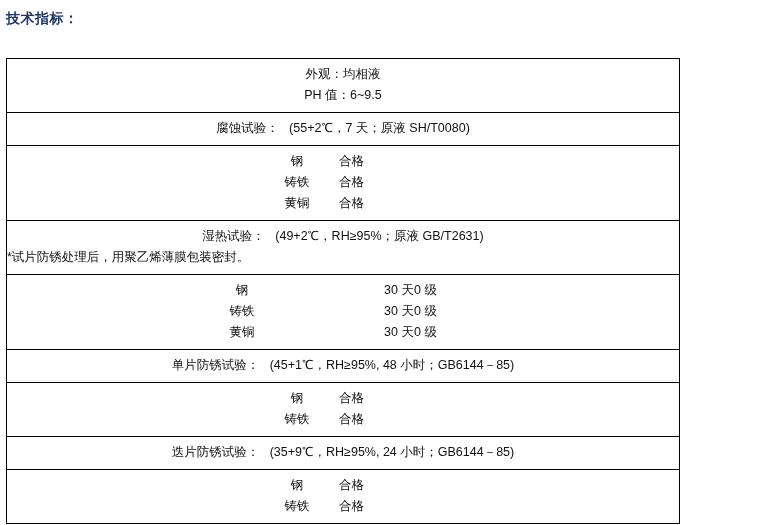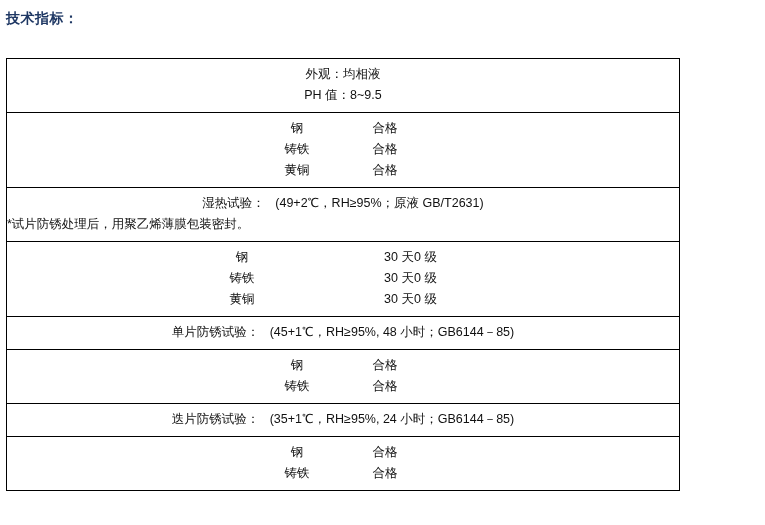--- a/index.html
+++ b/index.html
@@ -64,44 +64,51 @@
     text-align: left;
     white-space: pre;
   }
   
   .subrow {
     display: flex;
     justify-content: center;
     line-height: 21px;
   }
   .c1 { width: 84px; text-align: center; }
-  .c2 { width: 92px; text-align: center; }
+  .c2 { width: 92px; text-align: left; }
   .c3 { width: 92px; text-align: left; }
   .c1b { width: 124px; text-align: center; }
   .c2b { width: 110px; text-align: right; }
 </style>
 </head>
 <body>
 
 <div class="page">
 
   <div class="doc-title">技术指标：</div>
 
   <table class="spec-table">
     <tbody>
 
       <tr>
         <td>
           <div class="block">
             <div class="line">外观：均相液</div>
-            <div class="line">PH 值：8~9.5</div>
-          </div>
-        </td>
-      </tr>
-
+            <div class="line">PH 值：6~9.5</div>
+          </div>
+        </td>
+      </tr>
+
+      <tr>
+        <td>
+          <div class="block">
+            <div class="label-line">腐蚀试验：   (55+2℃，7 天；原液 SH/T0080)</div>
+          </div>
+        </td>
+      </tr>
 
       <tr>
         <td>
           <div class="block">
             <div class="subrow">
               <span class="c1">钢</span>
               <span class="c2">合格</span>
             </div>
             <div class="subrow">
               <span class="c1">铸铁</span>
@@ -165,21 +172,21 @@
               <span class="c1">铸铁</span>
               <span class="c2">合格</span>
             </div>
           </div>
         </td>
       </tr>
 
       <tr>
         <td>
           <div class="block">
-            <div class="label-line">迭片防锈试验：   (35+1℃，RH≥95%, 24 小时；GB6144－85)</div>
+            <div class="label-line">迭片防锈试验：   (35+9℃，RH≥95%, 24 小时；GB6144－85)</div>
           </div>
         </td>
       </tr>
 
       <tr>
         <td>
           <div class="block">
             <div class="subrow">
               <span class="c1">钢</span>
               <span class="c2">合格</span>

